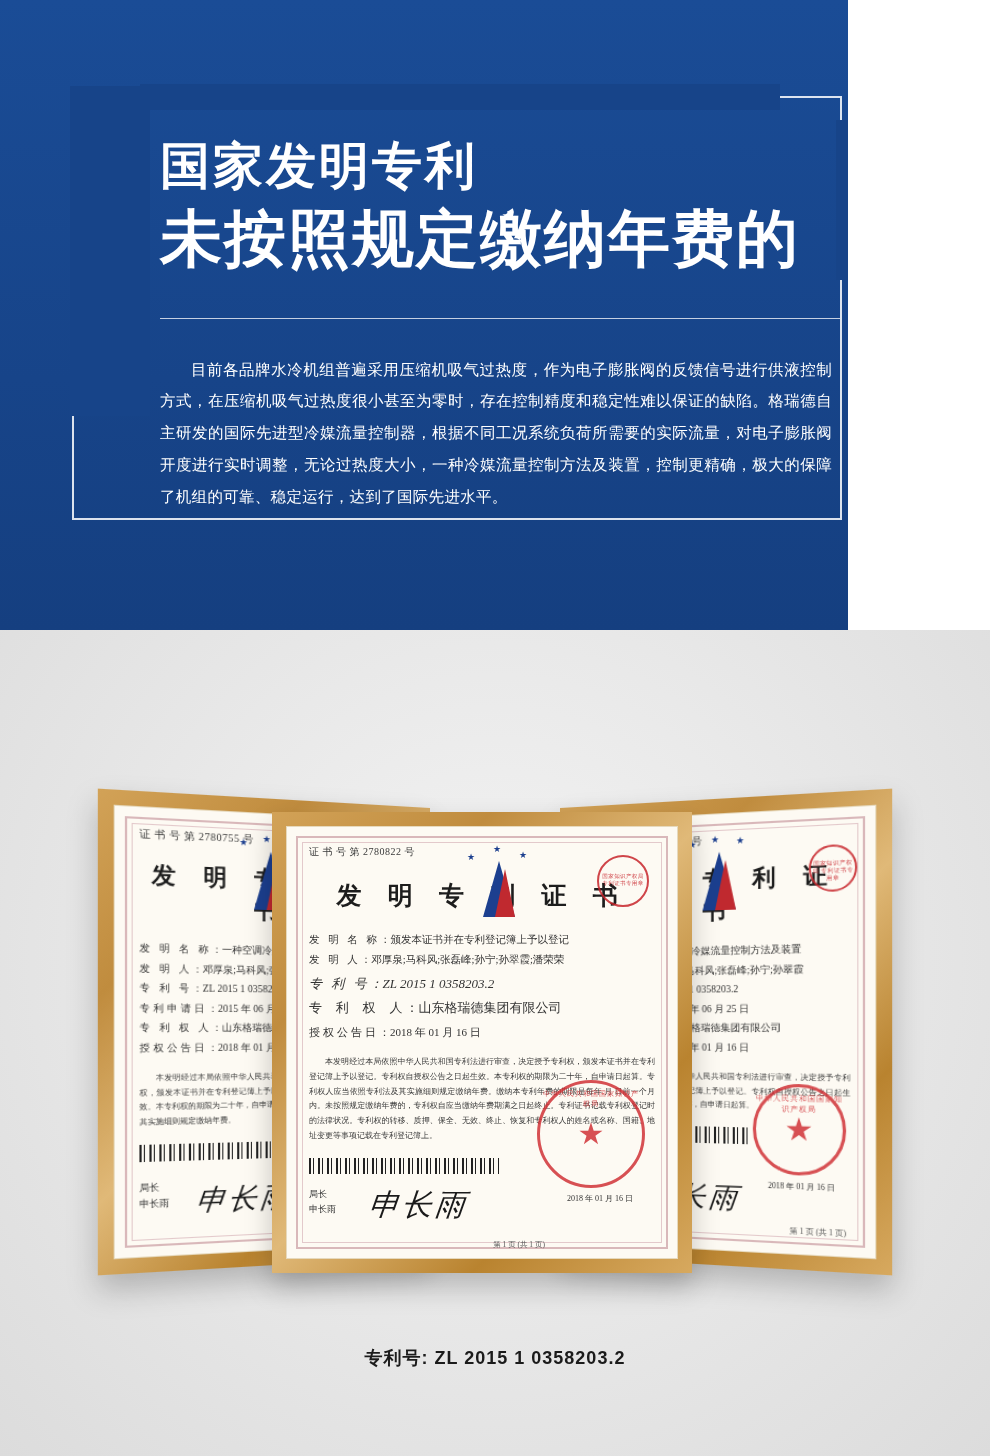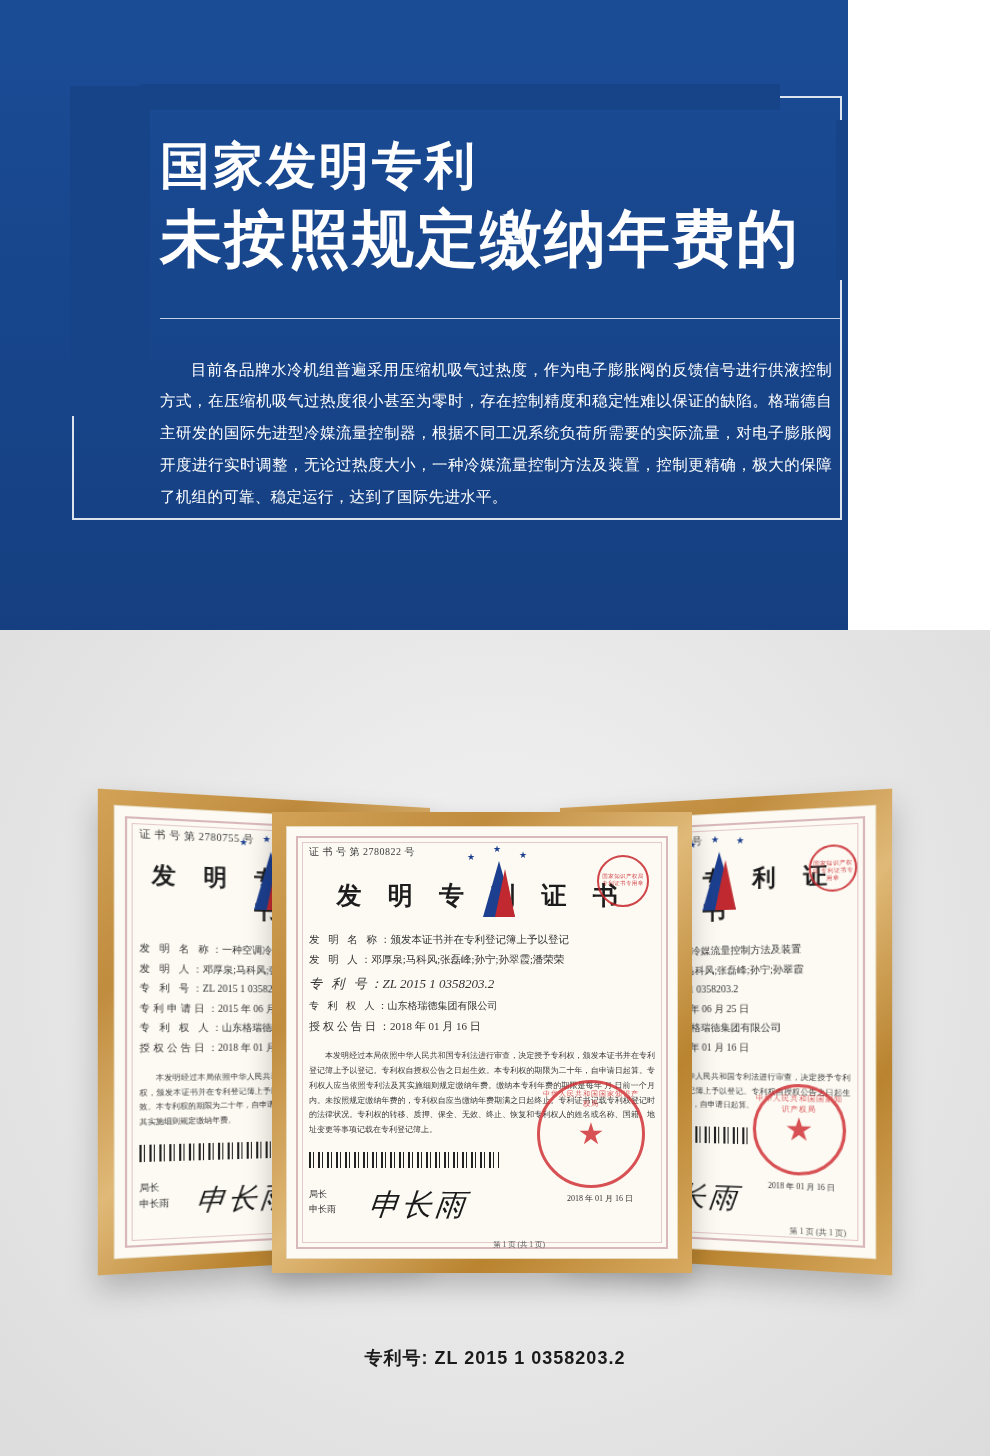--- a/index.html
+++ b/index.html
@@ -494,21 +494,21 @@
 
           <div class="doc-field" style="font-size:10.5px;">
             <span class="lbl">发 明 名 称</span>：<span>颁发本证书并在专利登记簿上予以登记</span>
           </div>
           <div class="doc-field" style="font-size:10.5px;">
             <span class="lbl">发 明 人</span>：<span>邓厚泉;马科风;张磊峰;孙宁;孙翠霞;潘荣荣</span>
           </div>
           <div class="doc-field" style="font-size:13px;font-style:italic;">
             <span class="lbl">专 利 号</span>：<span>ZL 2015 1 0358203.2</span>
           </div>
-          <div class="doc-field" style="font-size:10px;">
+          <div class="doc-field" style="font-size:13px;font-family:Liberation Mono, monospace;">
             <span class="lbl">专 利 权 人</span>：<span>山东格瑞德集团有限公司</span>
           </div>
           <div class="doc-field" style="font-size:11px;">
             <span class="lbl">授权公告日</span>：<span>2018 年 01 月 16 日</span>
           </div>
 
           <div class="doc-para" style="font-size:8px;">本发明经过本局依照中华人民共和国专利法进行审查，决定授予专利权，颁发本证书并在专利登记簿上予以登记。专利权自授权公告之日起生效。本专利权的期限为二十年，自申请日起算。专利权人应当依照专利法及其实施细则规定缴纳年费。缴纳本专利年费的期限是每年 月 日前一个月内。未按照规定缴纳年费的，专利权自应当缴纳年费期满之日起终止。专利证书记载专利权登记时的法律状况。专利权的转移、质押、保全、无效、终止、恢复和专利权人的姓名或名称、国籍、地址变更等事项记载在专利登记簿上。</div>
 
           <div class="doc-barcode" style="width:190px;"></div>
 

